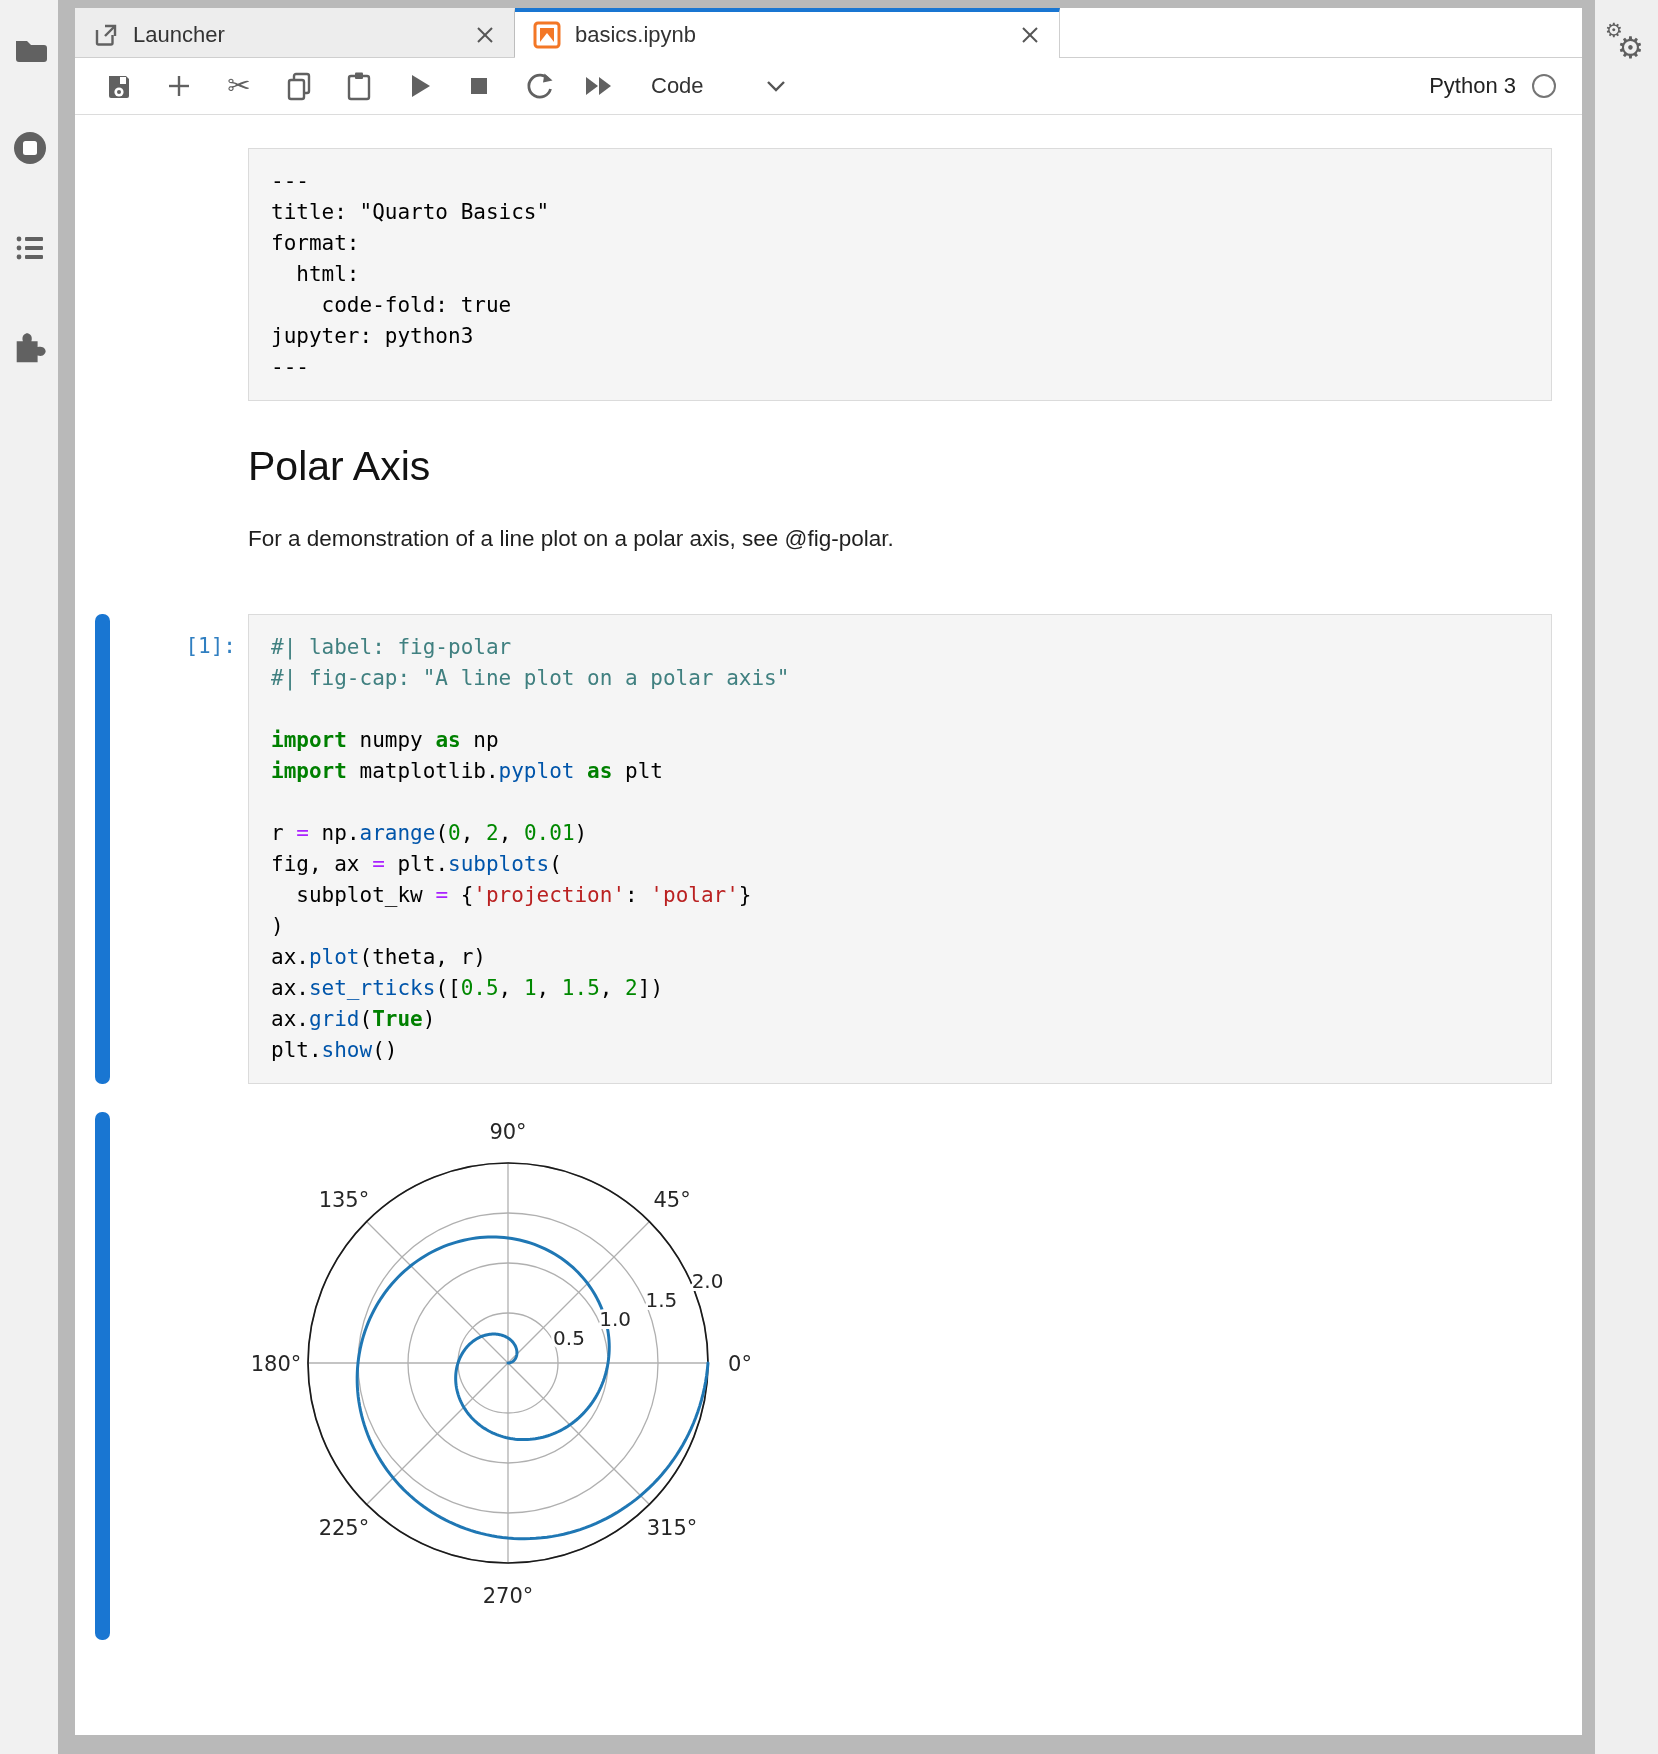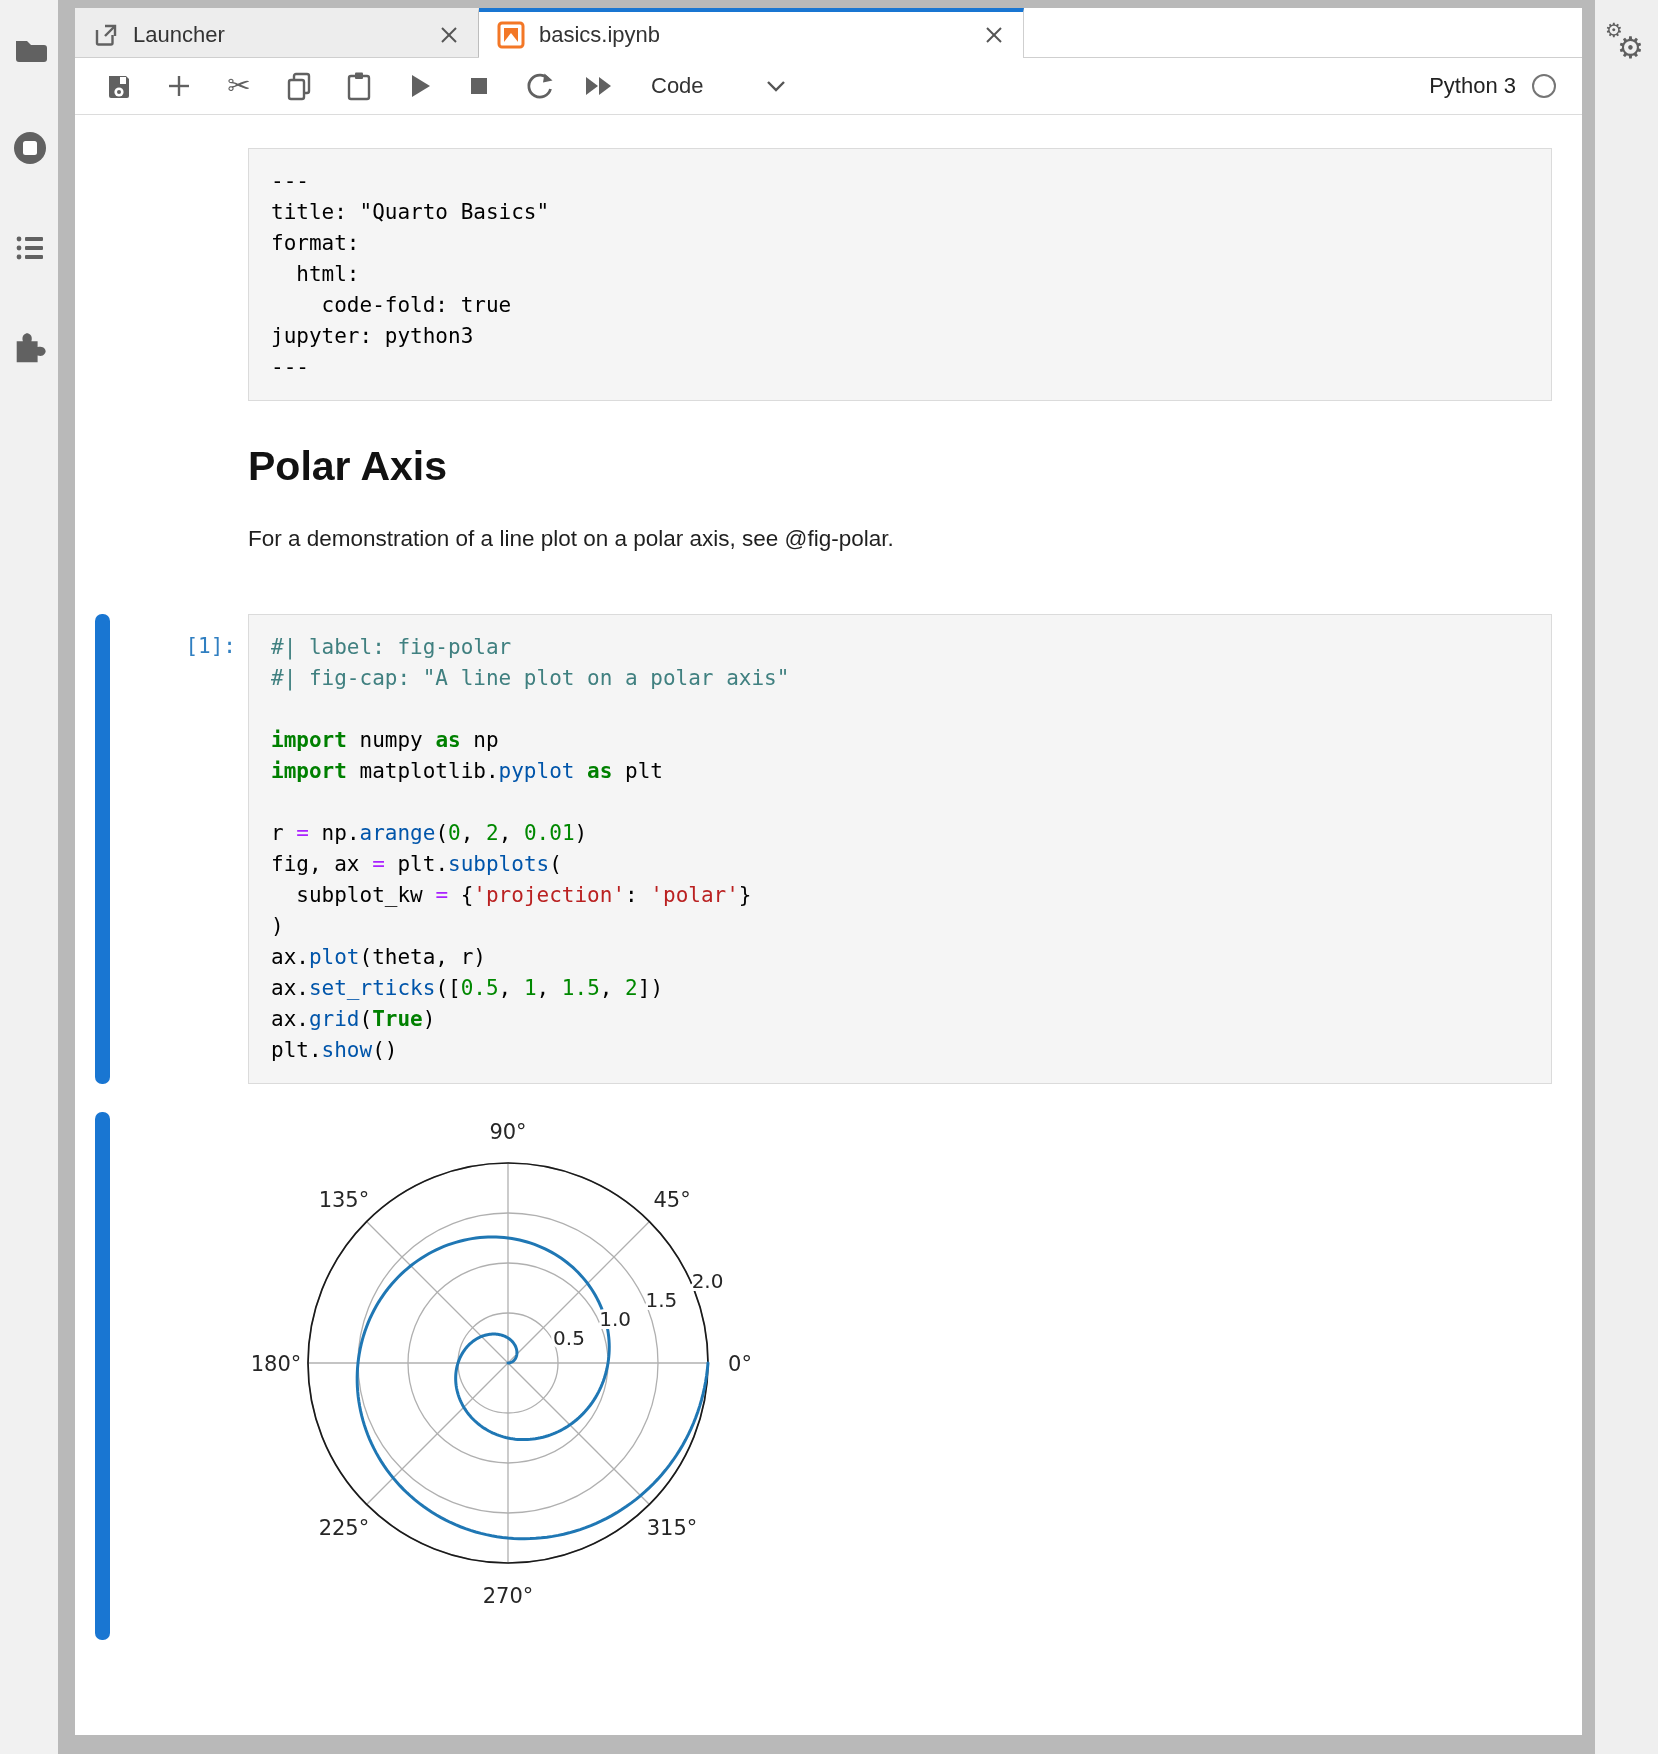--- a/index.html
+++ b/index.html
@@ -15,21 +15,21 @@
   
   .right-bar { position:absolute; right:0; top:0; width:63px; height:100%; background:#efefef; }
   .gears { position:absolute; top:18px; left:8px; width:48px; height:48px; color:#5f5f5f; }
   .gears .g1 { position:absolute; left:2px; top:0; font-size:20px; font-family:"DejaVu Sans",sans-serif;}
   .gears .g2 { position:absolute; left:14px; top:12px; font-size:30px; font-family:"DejaVu Sans",sans-serif;}
   
   .main-panel { position:absolute; left:75px; top:8px; width:1507px; height:1727px; background:#fff; display:flex; flex-direction:column; }
   
   .tab-bar { height:50px; display:flex; align-items:stretch; background:#fff; border-bottom:1px solid #cfcfcf; flex:none; }
   .tab { display:flex; align-items:center; padding:0 18px; font-size:22px; color:#333; border-top:4px solid transparent; }
-  .tab.inactive { background:#ededed; border-right:1px solid #bdbdbd; width:404px; }
+  .tab.inactive { background:#ededed; border-right:1px solid #bdbdbd; width:440px; }
   .tab.active { background:#fff; border-top:4px solid #1976d2; border-right:1px solid #cfcfcf; width:545px; margin-bottom:-1px; }
   .tab .tab-label { margin-left:14px; }
   .tab .close-x { margin-left:auto; width:22px; height:22px; }
   
   .toolbar { height:57px; display:flex; align-items:center; padding:0 26px; border-bottom:1px solid #dcdcdc; flex:none; }
   .tb-btn { width:36px; height:36px; margin-right:24px; display:flex; align-items:center; justify-content:center; color:#616161; }
   .scissors-glyph { font-family:"DejaVu Sans",sans-serif; font-size:28px; line-height:1; color:#616161; }
   .celltype { display:flex; align-items:center; margin-left:10px; font-size:22px; color:#333; }
   .celltype .chev { margin-left:62px; }
   .tb-spacer { flex:1; }
@@ -40,21 +40,21 @@
   .cell { display:flex; align-items:stretch; }
   .collapser { width:15px; border-radius:7px; background:#1976d2; margin-left:20px; flex:none; }
   .collapser.hidden { background:transparent; }
   .gutter { width:138px; flex:none; text-align:right; padding:20px 12px 0 0;
     font-family:"DejaVu Sans Mono","Liberation Mono",monospace; font-size:21px; color:#307fc1; }
   .block { flex:1; margin-right:30px; background:#f5f5f5; border:1px solid #dbdbdb; padding:17px 22px; }
   pre.mono, .cm-line {
     margin:0; font-family:"DejaVu Sans Mono","Liberation Mono",monospace;
     font-size:21px; line-height:31px; color:#000; white-space:pre;
   }
-  .heading-cell h1 { margin:0; font-size:41px; font-weight:700; color:#121212; letter-spacing:0; }
+  .heading-cell h1 { margin:0; font-size:41px; font-weight:400; color:#121212; letter-spacing:0; }
   .para-cell p { margin:0; font-size:22.5px; color:#1f1f1f; }
   
   .tok-c { color:var(--syn-c); }
   .tok-k { color:var(--syn-k); font-weight:bold; }
   .tok-m { color:var(--syn-m); }
   .tok-o { color:var(--syn-o); }
   .tok-f { color:var(--syn-f); }
   .tok-s { color:var(--syn-s); }
   .tok-t { color:var(--syn-t);margin-top:24px; }
   .output-area { flex:1; padding-top:4px; }

